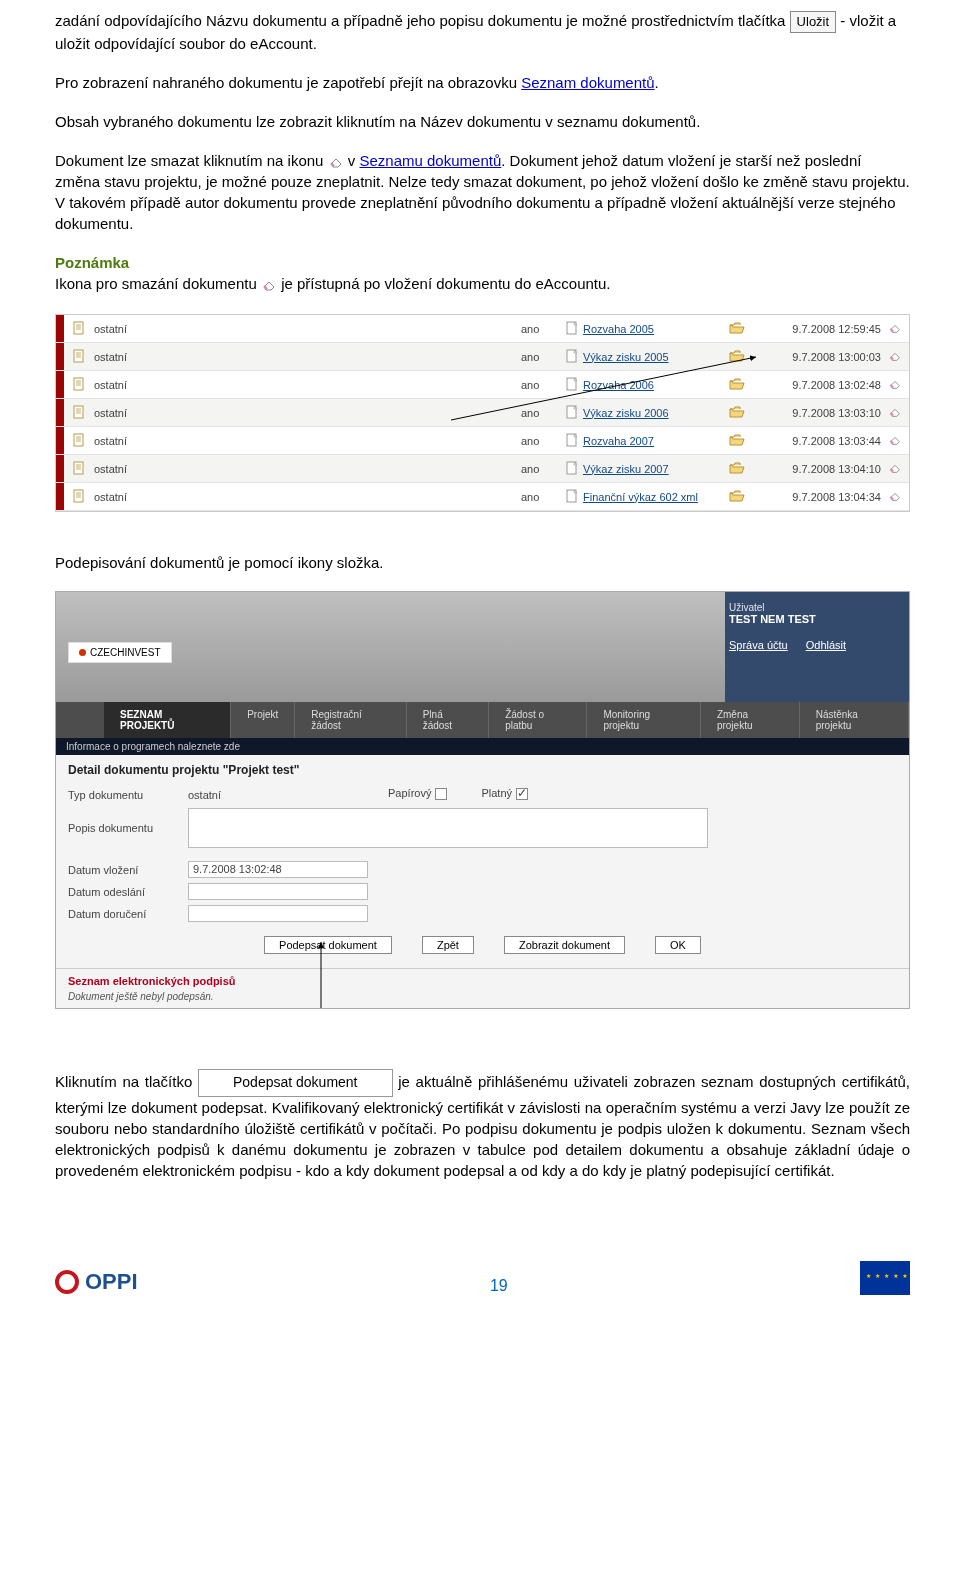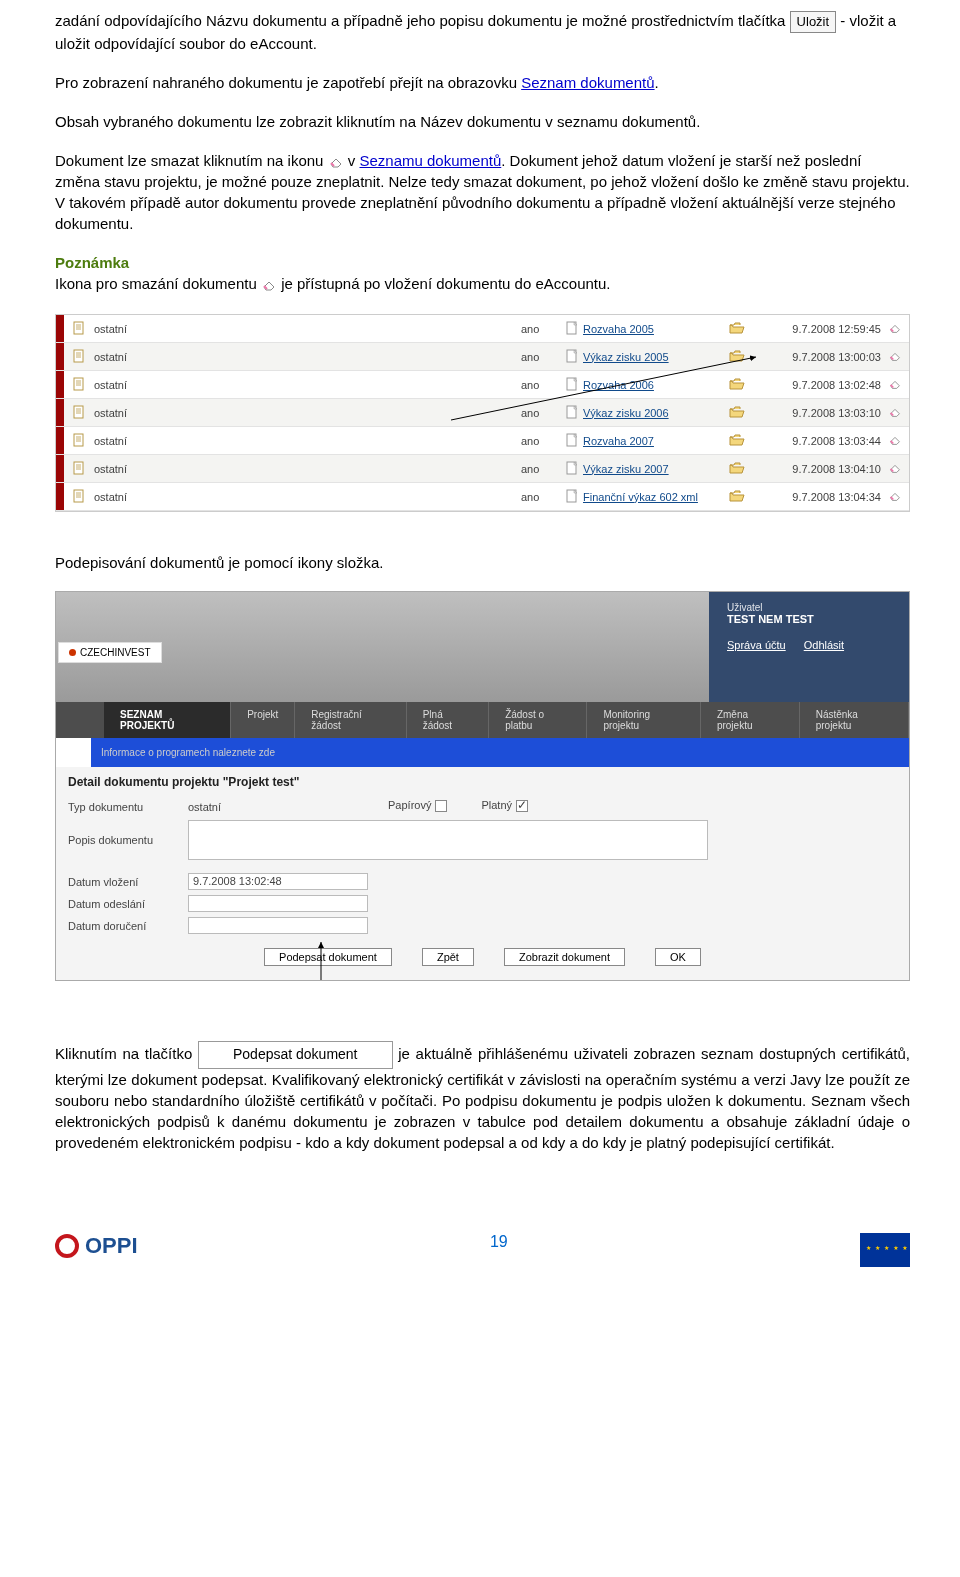--- a/index.html
+++ b/index.html
@@ -68,31 +68,31 @@
     height: 110px;
     background: linear-gradient(#bfbfbf, #9a9a9a);
     position: relative;
     display: flex;
   }
   .shot2-header-left { flex:1; }
   .shot2-logo {
     background:#fff;
     padding:4px 10px;
     position:absolute;
-    top:50px; left:2px;
+    top:50px; left:12px;
     font-size:10px;
     border:1px solid #ddd;
     display:flex; align-items:center; gap:4px;
   }
   .dot { width:7px; height:7px; background:#c30; border-radius:50%; }
   .shot2-header-right {
-    width: 200px;
+    width: 184px;
     background: #334a6d;
     color: #fff;
-    padding: 10px 18px;
+    padding: 10px 4px;
     font-size: 11px;
   }
   .shot2-header-right .lbl { font-size:10px; opacity:.85; }
   .shot2-header-right .name { font-weight:bold; margin-bottom:14px; }
   .shot2-header-right .links { display:flex; gap:18px; font-size:11px; }
   .shot2-header-right .links span { text-decoration:underline; cursor:pointer; }
   .shot2-nav {
     display:flex;
     background:#4d4d4d;
     color:#fff;
@@ -104,25 +104,24 @@
     border-right:1px solid #666;
     cursor:pointer;
     color:#ddd;
   }
   .shot2-nav .tab.dark {
     background:#2b2b2b;
     font-weight:bold;
     color:#fff;
   }
   .shot2-subnote {
-    background:#1d4ed8;
+    background:#0f172a;
     color:#ccc;
     font-size:10px;
-    padding:9px 10px;
-    margin-left:35px;
+    padding:3px 10px;
   }
   .shot2-body { padding: 8px 12px 14px 12px; background:#f4f4f4; }
   .shot2-title { font-weight:bold; font-size:12px; margin-bottom:10px; color:#222; }
   .frow { display:flex; align-items:center; margin-bottom:5px; font-size:11px; color:#444; }
   .frow .flab { width: 120px; }
   .frow .fval {
     flex:1;
     height:17px;
     background:#fff;
     border:1px solid #bbb;
@@ -164,21 +163,21 @@
     padding:3px 34px;
     font-size:14px;
     vertical-align:middle;
   }
   .justify { text-align: justify; }
 
   
   .footer {
     display:flex;
     justify-content:space-between;
-    align-items:flex-start;
+    align-items:flex-end;
     margin-top:80px;
   }
   .oppi { display:flex; align-items:center; gap:6px; font-weight:bold; font-size:22px; color:#1d4f91;}
   .oppi .ring { width:24px; height:24px; border:4px solid #c4161c; border-radius:50%; }
   .pgnum { color:#0066cc; font-size:16px; }
   .eu { display:flex; align-items:center; gap:10px; font-size:9px; line-height:1.3; color:#000; }
   .euflag {
     width:50px; height:34px; background:#003399; position:relative;
   }
   .euflag::after {
@@ -461,20 +460,24 @@
       <span class="fval empty" style="max-width:180px;"></span>
     </div>
 
     <div class="shot2-buttons">
       <span class="b">Podepsat dokument</span>
       <span class="b">Zpět</span>
       <span class="b">Zobrazit dokument</span>
       <span class="b">OK</span>
     </div>
   </div>
+  <div class="shot2-sig">
+    <div class="sig-title">Seznam elektronických podpisů</div>
+    <div class="sig-note">Dokument ještě nebyl podepsán.</div>
+  </div>
   <svg class="arrow2">
     <defs>
         <marker id="ah2" markerWidth="8" markerHeight="8" refX="6" refY="3" orient="auto">
           <path d="M0,0 L6,3 L0,6 Z" fill="#000"></path>
         </marker>
       </defs>
     <line x1="265" y1="425" x2="265" y2="350" stroke="#000" stroke-width="1" marker-end="url(#ah2)"></line>
   </svg>
 </div>
 

